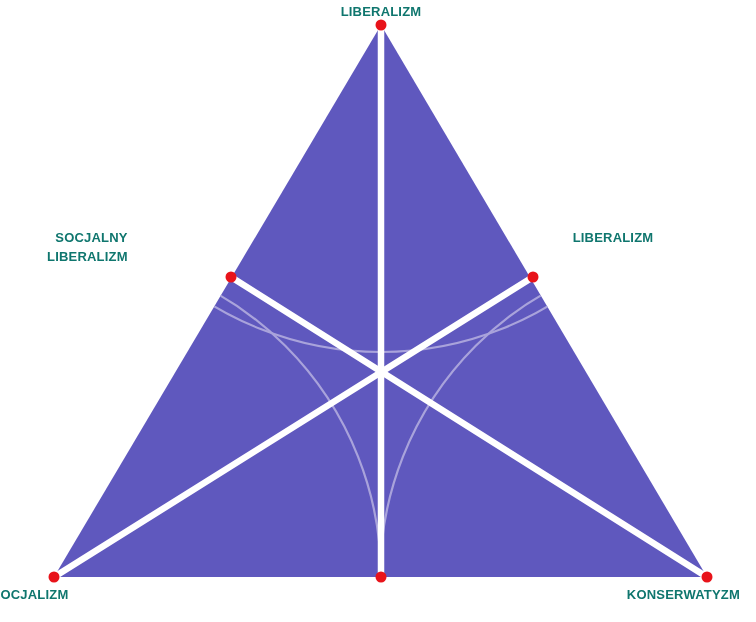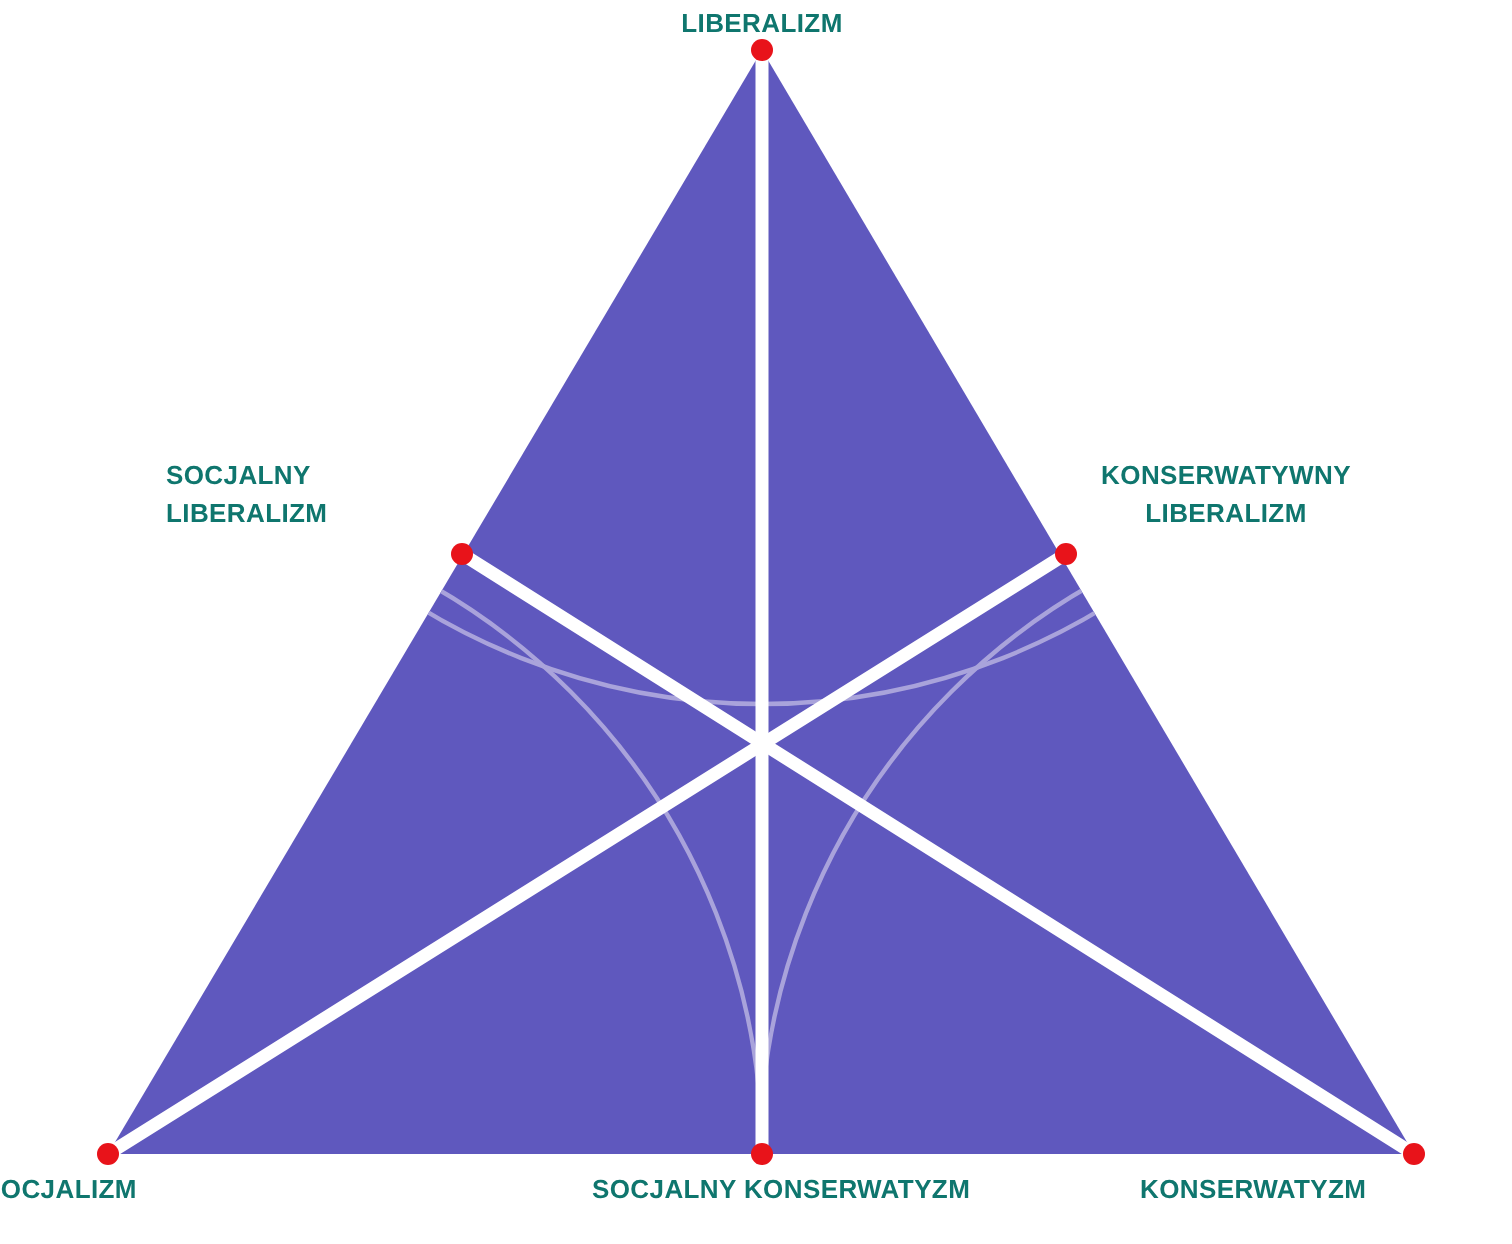--- a/index.html
+++ b/index.html
@@ -42,22 +42,21 @@
     user-select: none;
   }
   #label-liberalizm {
     left: 306px;
     top: 3px;
     width: 150px;
   }
   #label-socjalny-liberalizm {
     left: 47px;
     top: 229px;
-    text-align: left;
-    margin-left: 36px;
+    text-align: right;
   }
   #label-konserwatywny-liberalizm {
     left: 528px;
     top: 229px;
     width: 170px;
     text-align: center;
   }
   #label-socjalizm {
     left: -55px;
     top: 586px;
@@ -67,21 +66,21 @@
   #label-socjalny-konserwatyzm {
     left: 296px;
     top: 586px;
     width: 170px;
     text-align: center;
   }
   #label-konserwatyzm {
     left: 570px;
     top: 586px;
     width: 170px;
-    text-align: left;
+    text-align: right;
   }
 </style>
 </head>
 <body>
 
 <div id="stage">
 
   <svg id="diagram-svg" width="756" height="622" viewBox="0 0 756 622" xmlns="http://www.w3.org/2000/svg">
 
     <defs>
@@ -115,23 +114,21 @@
   </svg>
 
   <div class="label" id="label-liberalizm">LIBERALIZM</div>
 
   <div class="label" id="label-socjalny-liberalizm">
     <div>SOCJALNY</div>
     <div>LIBERALIZM</div>
   </div>
 
   <div class="label" id="label-konserwatywny-liberalizm">
-    <div>KONSERWATYWNY</div>
     <div>LIBERALIZM</div>
   </div>
 
   <div class="label" id="label-socjalizm">SOCJALIZM</div>
 
-  <div class="label" id="label-socjalny-konserwatyzm">SOCJALNY KONSERWATYZM</div>
 
   <div class="label" id="label-konserwatyzm">KONSERWATYZM</div>
 
 </div>
 
 </body></html>

